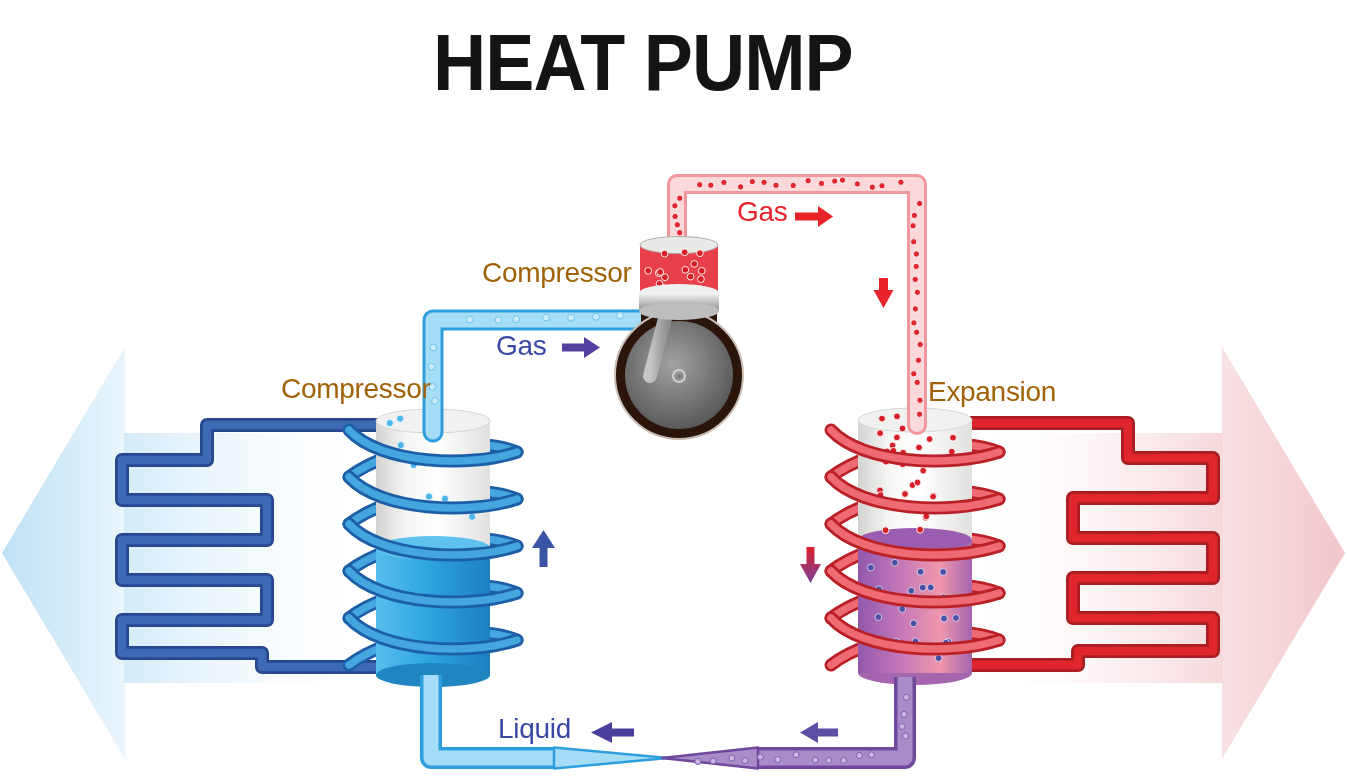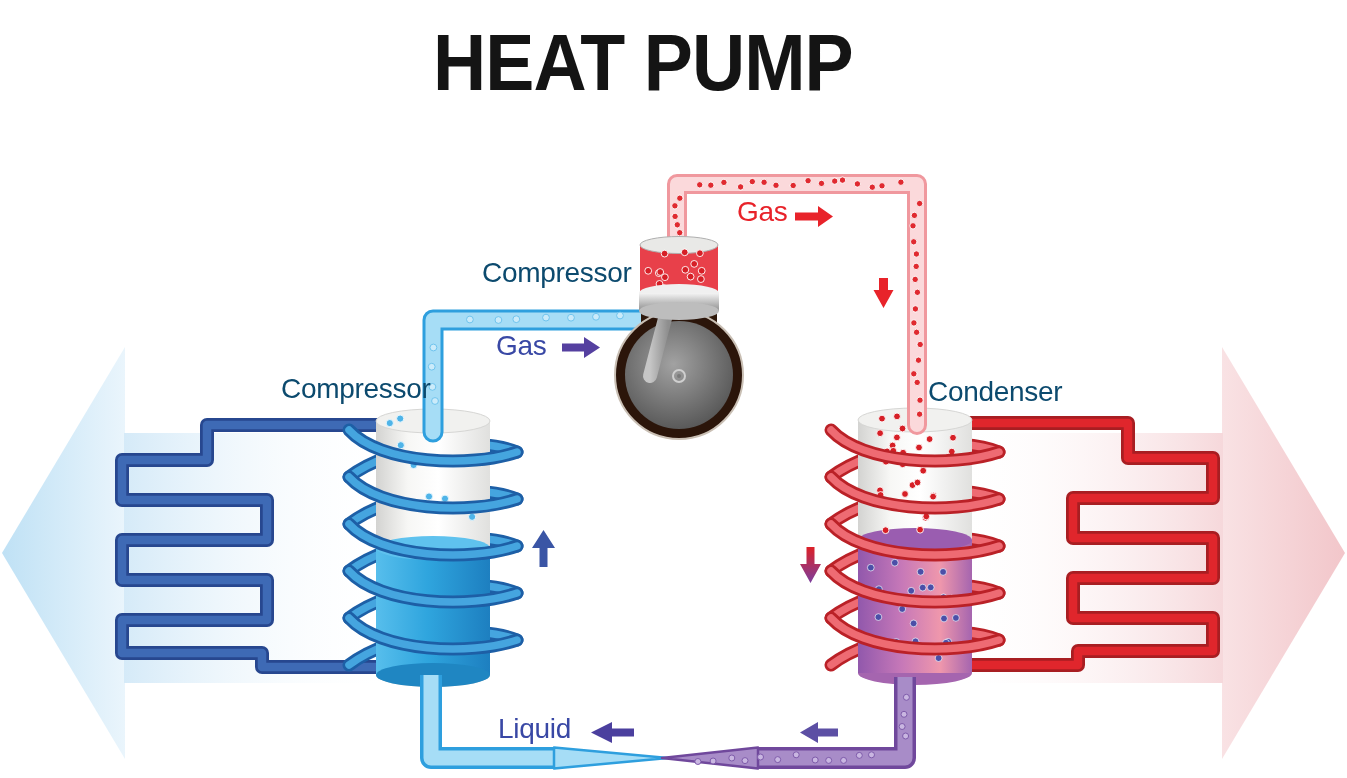--- a/index.html
+++ b/index.html
@@ -2,21 +2,21 @@
 <html><head>
 <meta charset="utf-8">
 <style>
   html,body{margin:0;padding:0;background:#ffffff;}
   .stage{
     position:relative;width:1347px;height:778px;background:#ffffff;
     font-family:"Liberation Sans","DejaVu Sans",sans-serif;overflow:hidden;margin-top:35px;
   }
   .stage svg{position:absolute;left:0;top:0;}
   .lbl{position:absolute;white-space:nowrap;line-height:1;letter-spacing:-0.3px;}
-  .lbl.black{color:#0c4a6e;font-size:28px;}
+  .lbl.black{color:#a16207;font-size:28px;}
   .title{
     position:absolute;top:-12px;left:433px;font-size:80px;font-weight:bold;
     color:#141414;letter-spacing:-1px;transform:scaleX(.92);transform-origin:left top;
     line-height:1;white-space:nowrap;
   }
   .flow{font-size:28px;}
   .flow.hot{color:#e8232a;}
   .flow.cold{color:#3948a5;}
 </style>
 </head>
@@ -329,18 +329,18 @@
   <polygon fill="#4B3F9E" points="634,693.5 612,693.5 612,687 591,697.5 612,708 612,701.5 634,701.5"></polygon>
   <polygon fill="#5C4FA4" points="838,693.5 818,693.5 818,687 800,697.5 818,708 818,701.5 838,701.5"></polygon>
   <path fill="#3A55A5" d="M539.5,512 h8 v20 h-8 z M532,513 L543.5,495 L555,513 Z"></path>
   <path fill="#E8232A" d="M879,243 h9 v14 h-9 z M873.5,255 L893.5,255 L883.5,273 Z"></path>
   <path fill="url(#gRP)" d="M806.5,512 h8 v19 h-8 z M800,529 L821,529 L810.5,548 Z"></path>
 </svg>
 
 <div class="title">HEAT PUMP</div>
 <div class="lbl black" style="left:482px;top:224px;">Compressor</div>
 <div class="lbl black" style="left:281px;top:340px;">Compressor</div>
-<div class="lbl black" style="left:928px;top:343px;">Condenser</div>
+<div class="lbl black" style="left:928px;top:343px;">Expansion</div>
 <div class="lbl flow hot" style="left:737px;top:163px;">Gas</div>
 <div class="lbl flow cold" style="left:496px;top:297px;">Gas</div>
 <div class="lbl flow cold" style="left:498px;top:680px;">Liquid</div>
 
 </div>
 
 </body></html>

